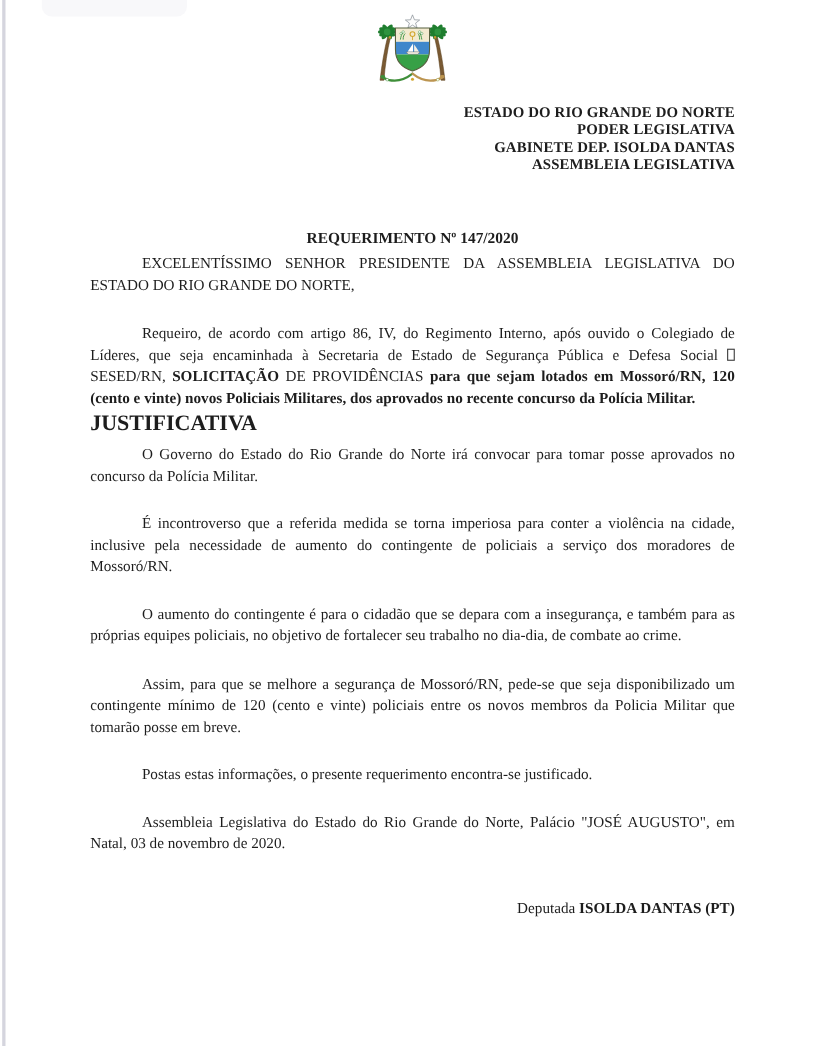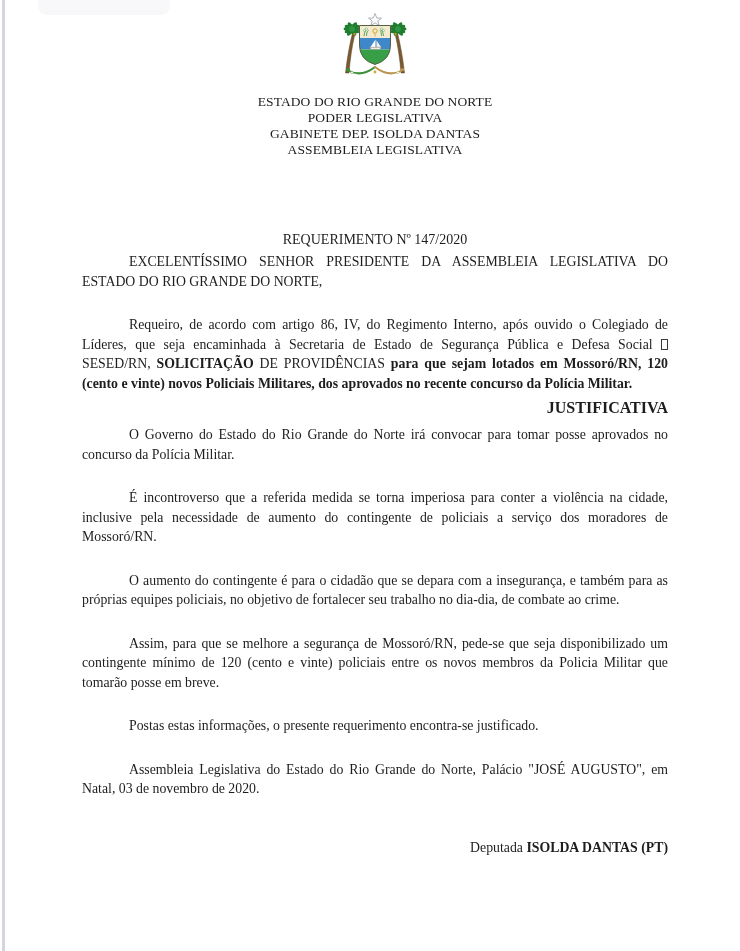--- a/index.html
+++ b/index.html
@@ -17,31 +17,31 @@
     position: absolute; left: 2px; top: 0; width: 3px; height: 100%;
     background: #d5d5de;
   }
   .top-artifact {
     position: absolute; left: 38px; top: 0; width: 132px; height: 15px;
     background: #f8f8fa; border-radius: 0 0 9px 9px;
   }
   .content { position: absolute; left: 82px; top: 0; width: 586px; }
   .crest { width: 80px; height: 72px; margin: 12px auto 0; }
   .letterhead {
-    margin-top: 10px; text-align: center; font-weight: normal;
+    margin-top: 10px; text-align: right; font-weight: bold;
     font-size: 13.5px; line-height: 16px; letter-spacing: 0.1px;
   }
-  .doc-title { margin-top: 73px; text-align: center; font-weight: normal; font-size: 14px; line-height: 17px; }
+  .doc-title { margin-top: 51px; text-align: center; font-weight: bold; font-size: 14px; line-height: 17px; }
   .para {
     margin-top: 24px; font-size: 13.8px; line-height: 19.5px;
     text-align: justify; text-indent: 47px; hyphens: none;
   }
   .salutation { margin-top: 4px; }
   .first-body { margin-top: 9px; }
-  .section-heading { margin-top: 6px; text-align: right; font-weight: bold; font-size: 16px; line-height: 17px; }
+  .section-heading { margin-top: 6px; text-align: left; font-weight: bold; font-size: 20px; line-height: 17px; }
   .signature { margin-top: 39px; text-align: right; font-size: 13.8px; line-height: 19.5px; }
   .glyph-box {
     display: inline-block; width: 7px; height: 11px;
     border: 1px solid #3a3a3a; vertical-align: -1px;
   }
   b { font-weight: bold; }
 </style>
 </head>
 <body>
 

